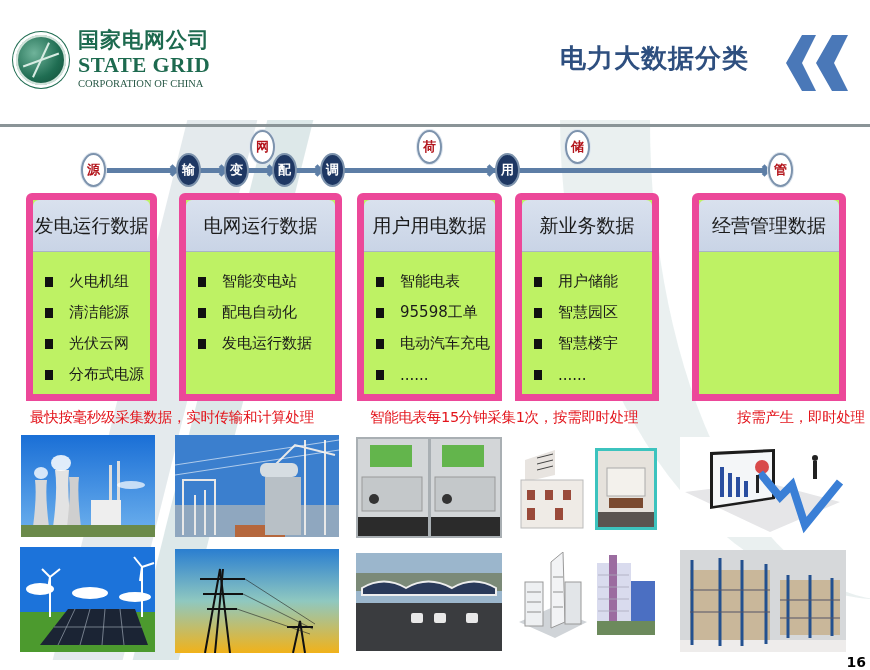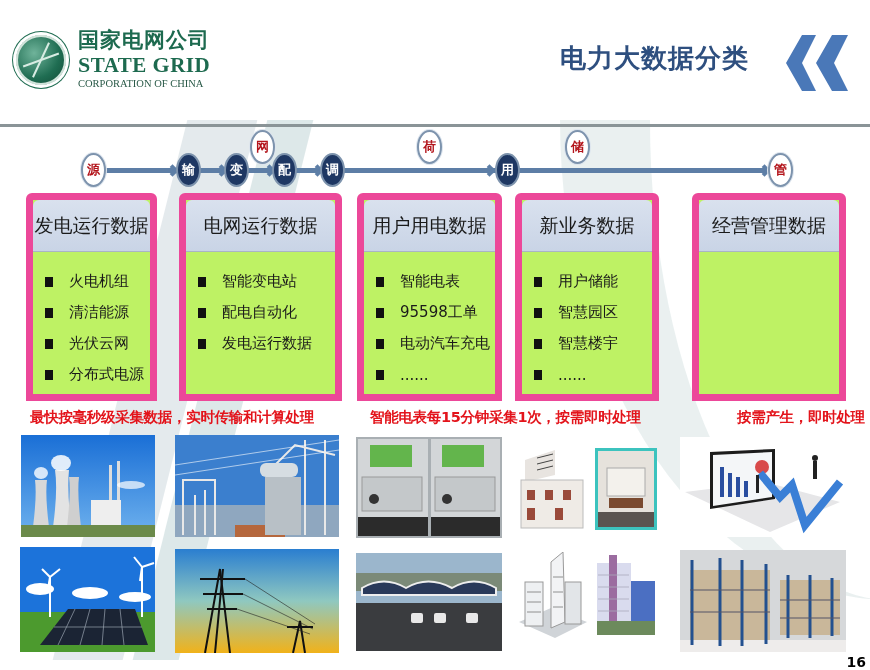--- a/index.html
+++ b/index.html
@@ -38,21 +38,21 @@
   
   .card { position: absolute; top: 193px; background: #bef264; border: 7px solid #ec4899; border-radius: 6px 6px 0 0; z-index: 2; }
   .card-head { height: 52px; background: linear-gradient(#d9e1ee, #c9d4e6); border-bottom: 1px solid #a9b5c4; border-radius: 6px 6px 0 0; display: flex; align-items: center; justify-content: center; font-size: 19px; color: #1a1a1a; }
   .card-body { padding: 14px 0 0 12px; }
   .card-item { display: flex; align-items: center; height: 31px; font-size: 15px; color: #1a1a1a; }
   .card-item .sq { width: 8px; height: 10px; background: #111; margin-right: 16px; flex: none; }
   .card.tight .card-body { padding-top: 3px; }
   .card.tight .card-item { height: 31px; }
 
   
-  .caption { position: absolute; top: 408px; font-size: 14.5px; font-weight: bold; color: #e3141b; z-index: 2; letter-spacing: -.3px; }
+  .caption { position: absolute; top: 408px; font-size: 14.5px; font-weight: normal; color: #e3141b; z-index: 2; letter-spacing: -.3px; }
 
   
   .photo { position: absolute; z-index: 2; overflow: hidden; }
   .pn { position: absolute; font-size: 14px; font-weight: bold; right: 4px; bottom: 0; color: #000; z-index: 3; }
 </style>
 </head>
 <body>
 
 <div class="wm wm1"></div>
 <div class="wm wm2"></div>

